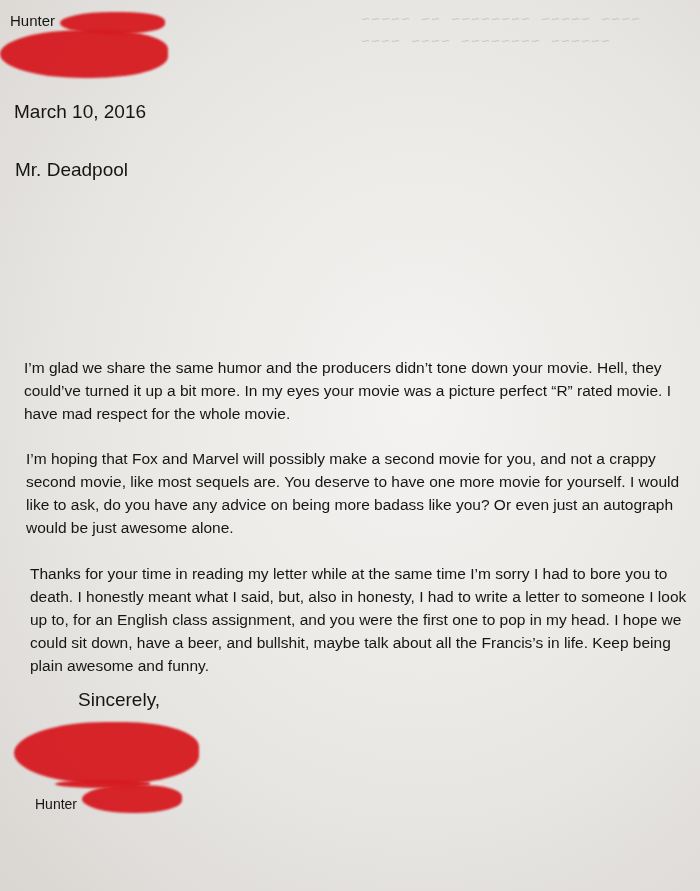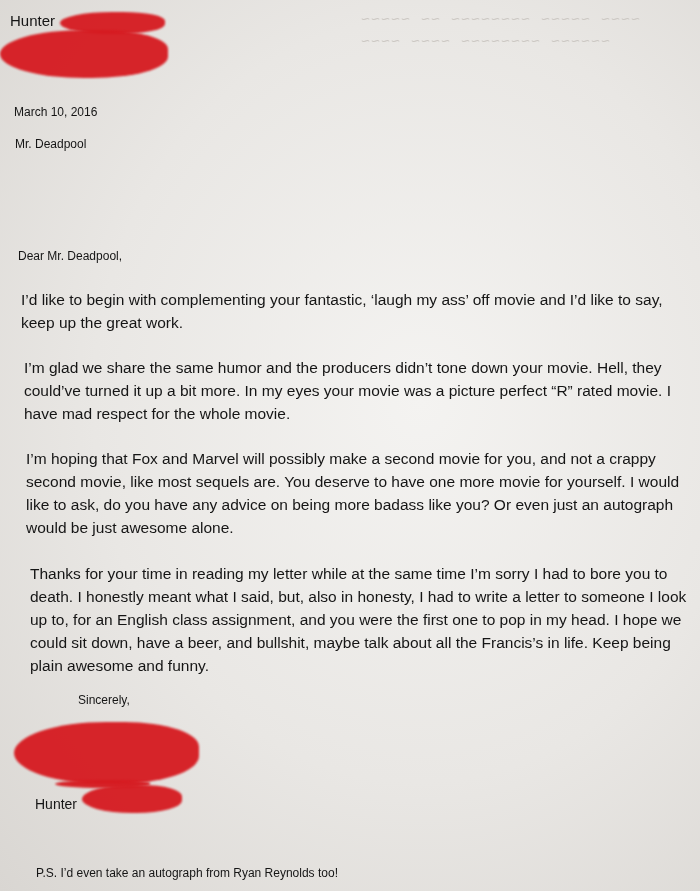--- a/index.html
+++ b/index.html
@@ -8,52 +8,49 @@
     background: radial-gradient(ellipse at 60% 45%, #f4f3f1 0%, #e9e7e4 55%, #d9d6d2 100%);
     font-family: "Liberation Sans", "DejaVu Sans", sans-serif;
     color:#151515;
   }
   .paper { position:absolute; inset:0; }
   .bleed {
     position:absolute; left:360px; font-family:"Liberation Mono", monospace;
     font-size:15px; color:#cbc7c2; transform:scaleX(-1); white-space:nowrap;
     letter-spacing:1px;
   }
-  .t { position:absolute; font-size:12px; line-height:22px; white-space:nowrap; }
+  .t { position:absolute; font-size:19px; line-height:22px; white-space:nowrap; }
   .para { position:absolute; font-size:15.5px; line-height:23px; width:660px; }
   .redact {
     position:absolute; background:#d61a20; border-radius:50% 40% 45% 50%;
     filter: blur(1.2px); opacity:0.95;
   }
 </style>
 </head>
 <body>
 
 <div class="paper">
 
   <div class="bleed" style="top:12px">~~~~ ~~~~~ ~~~~~~~~ ~~ ~~~~~</div>
   <div class="bleed" style="top:34px">~~~~~~ ~~~~~~~~ ~~~~ ~~~~</div>
 
   <div class="t" style="left:10px; top:10px; font-size:15px;">Hunter</div>
   <div class="redact" style="left:60px; top:12px; width:105px; height:22px;"></div>
   <div class="redact" style="left:0px; top:30px; width:168px; height:48px;"></div>
 
   <div class="t" style="left:14px; top:101px;">March 10, 2016</div>
 
-  <div class="t" style="left:15px; top:133px;">Mr. Deadpool</div>
+  <div class="t" style="left:15px; top:159px;">Mr. Deadpool</div>
 
-  <div class="t" style="left:18px; top:245px;">Dear Mr. Deadpool,</div>
 
-  <div class="para" style="left:21px; top:288px;">I’d like to begin with complementing your fantastic, ‘laugh my ass’ off movie and I’d like to say, keep up the great work.</div>
   <div class="para" style="left:26px; top:447px;">I’m hoping that Fox and Marvel will possibly make a second movie for you, and not a crappy second movie, like most sequels are. You deserve to have one more movie for yourself. I would like to ask, do you have any advice on being more badass like you? Or even just an autograph would be just awesome alone.</div>
   <div class="para" style="left:24px; top:356px;">I’m glad we share the same humor and the producers didn’t tone down your movie. Hell, they could’ve turned it up a bit more. In my eyes your movie was a picture perfect “R” rated movie. I have mad respect for the whole movie.</div>
   <div class="para" style="left:30px; top:562px;">Thanks for your time in reading my letter while at the same time I’m sorry I had to bore you to death. I honestly meant what I said, but, also in honesty, I had to write a letter to someone I look up to, for an English class assignment, and you were the first one to pop in my head. I hope we could sit down, have a beer, and bullshit, maybe talk about all the Francis’s in life. Keep being plain awesome and funny.</div>
 
   <div class="t" style="left:30px; top:689px;margin-left:48px;">Sincerely,</div>
 
   <div class="redact" style="left:14px; top:722px; width:185px; height:62px;"></div>
   <div class="redact" style="left:55px; top:780px; width:95px; height:8px;"></div>
 
   <div class="t" style="left:35px; top:793px; font-size:14px;">Hunter</div>
   <div class="redact" style="left:82px; top:785px; width:100px; height:28px;"></div>
 
-  <div class="t" style="left:36px; top:862px;">P.S. I’d even take an autograph from Ryan Reynolds too!</div>
 </div>
 
 </body></html>

